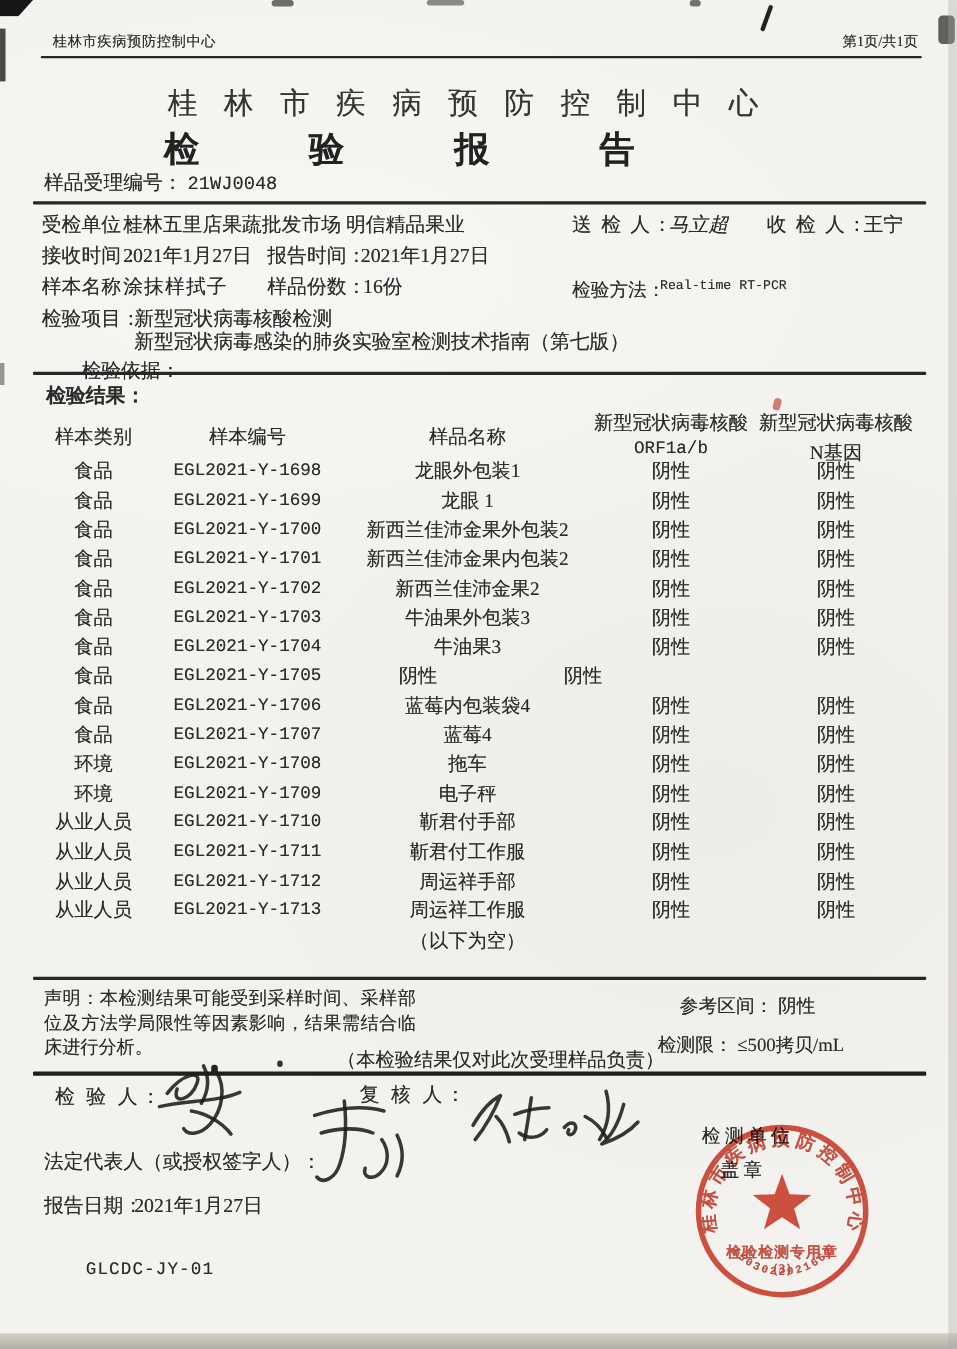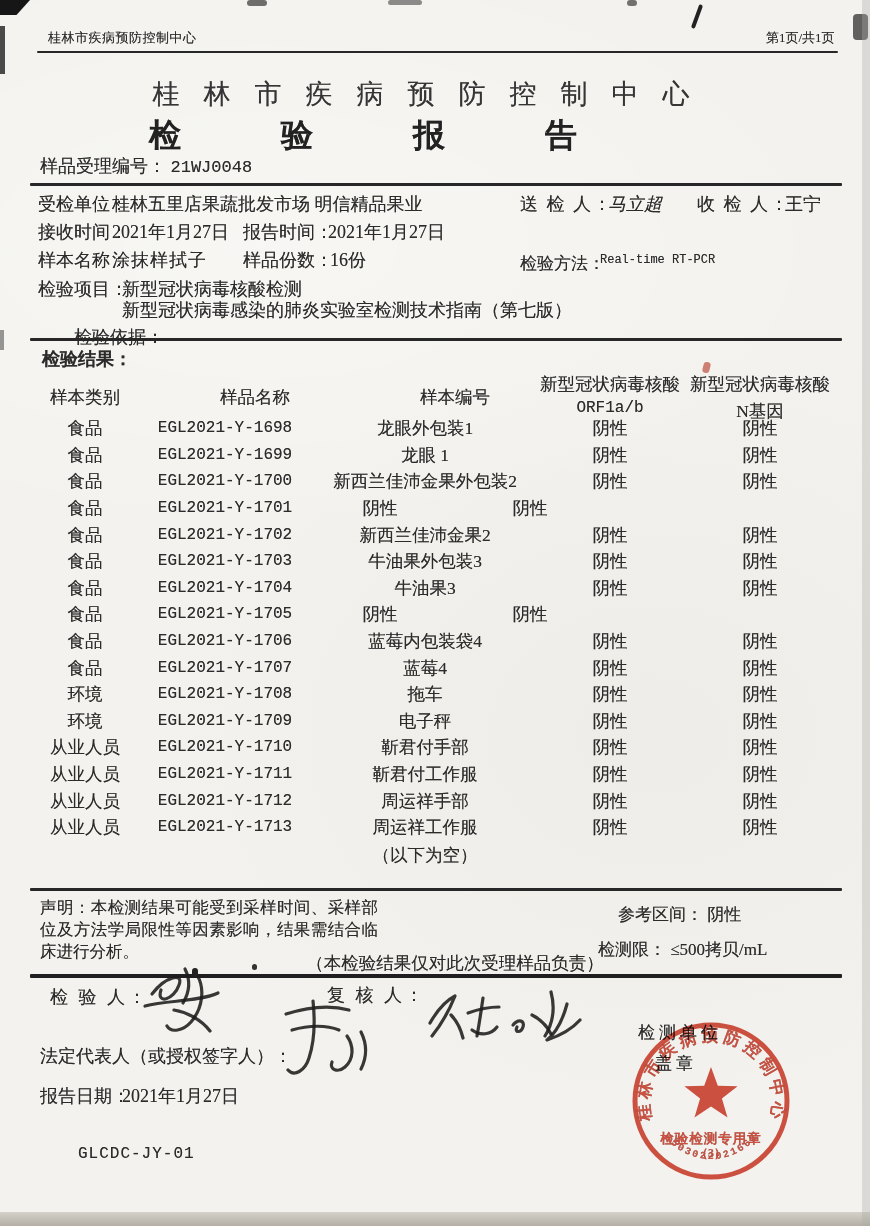--- a/index.html
+++ b/index.html
@@ -94,22 +94,22 @@
 
   <div class="abs f18" style="left:38px;top:325px;margin-left:36px;">检验依据：</div>
   <div class="abs f18" style="left:122px;top:298px;">新型冠状病毒感染的肺炎实验室检测技术指南（第七版）</div>
 
   <div class="hr" style="left:30px;top:338px;width:812px;height:3px;"></div>
 
   <div class="abs" style="left:42px;top:347px;font-size:18px;font-weight:600;">检验结果：</div>
 
   <div class="thead">
     <div class="hc hc1">样本类别</div>
+    <div class="hc hc2">样本编号</div>
     <div class="hc hc3">样品名称</div>
-    <div class="hc hc2">样本编号</div>
     <div class="hc hc4">
       <div>新型冠状病毒核酸</div>
       <div class="l2 mono" style="font-size:16px;">ORF1a/b</div>
     </div>
     <div class="hc hc5">
       <div>新型冠状病毒核酸</div>
       <div class="l2">N基因</div>
     </div>
   </div>
 
@@ -131,20 +131,21 @@
       <div class="trow">
         <div class="tc c0">食品</div>
         <div class="tc c1">EGL2021-Y-1700</div>
         <div class="tc c2">新西兰佳沛金果外包装2</div>
         <div class="tc c3">阴性</div>
         <div class="tc c4">阴性</div>
       </div>
       <div class="trow">
         <div class="tc c0">食品</div>
         <div class="tc c1">EGL2021-Y-1701</div>
+        <div class="tc c2">新西兰佳沛金果内包装2</div>
         <div class="tc c3">阴性</div>
         <div class="tc c4">阴性</div>
       </div>
       <div class="trow">
         <div class="tc c0">食品</div>
         <div class="tc c1">EGL2021-Y-1702</div>
         <div class="tc c2">新西兰佳沛金果2</div>
         <div class="tc c3">阴性</div>
         <div class="tc c4">阴性</div>
       </div>

